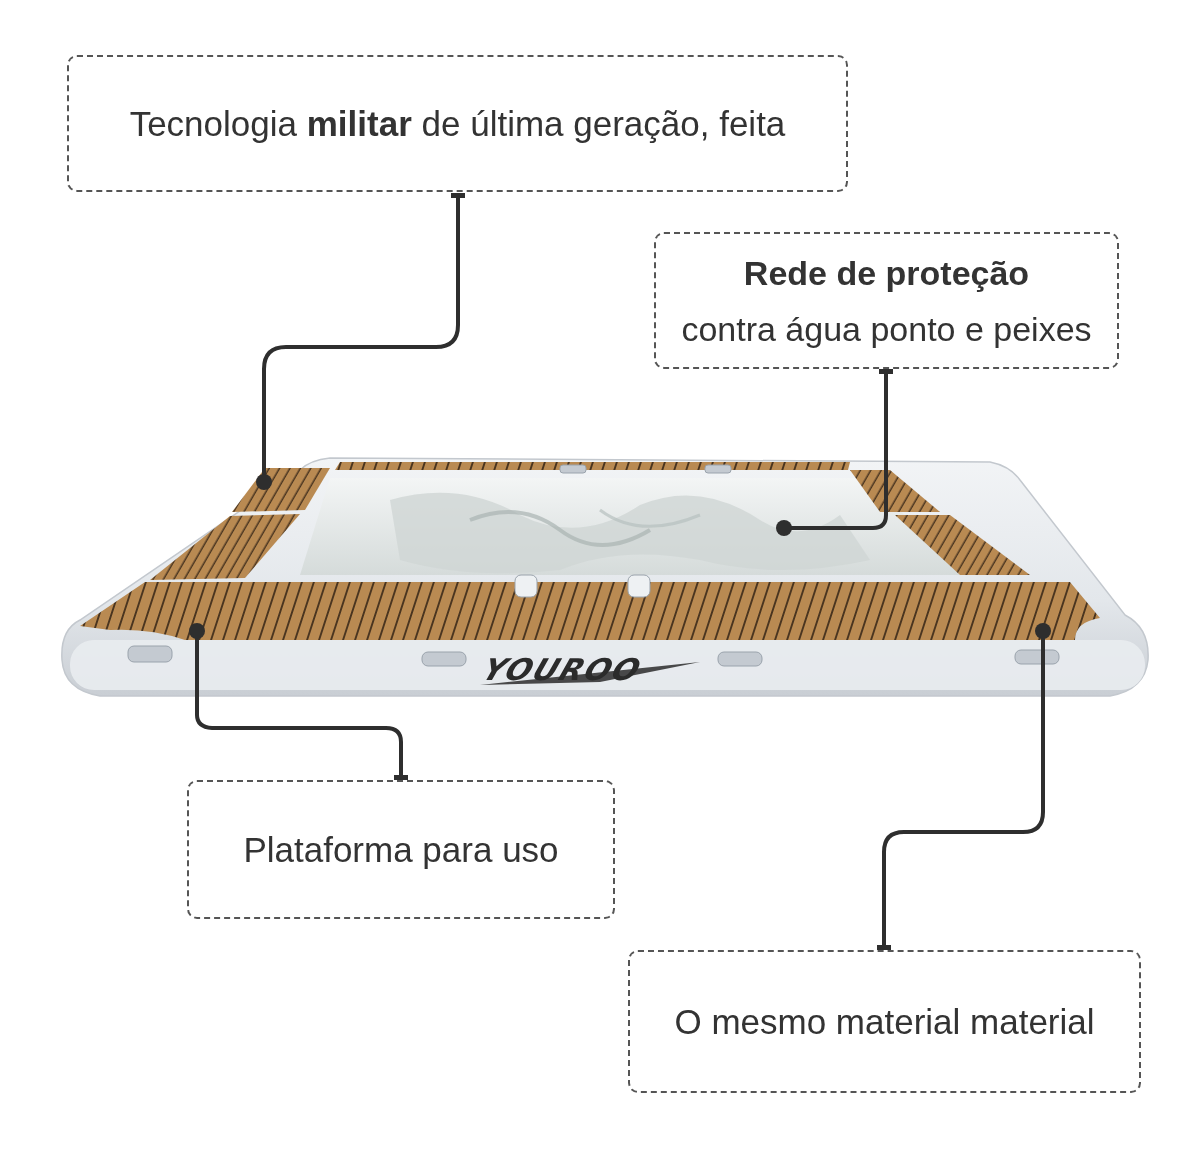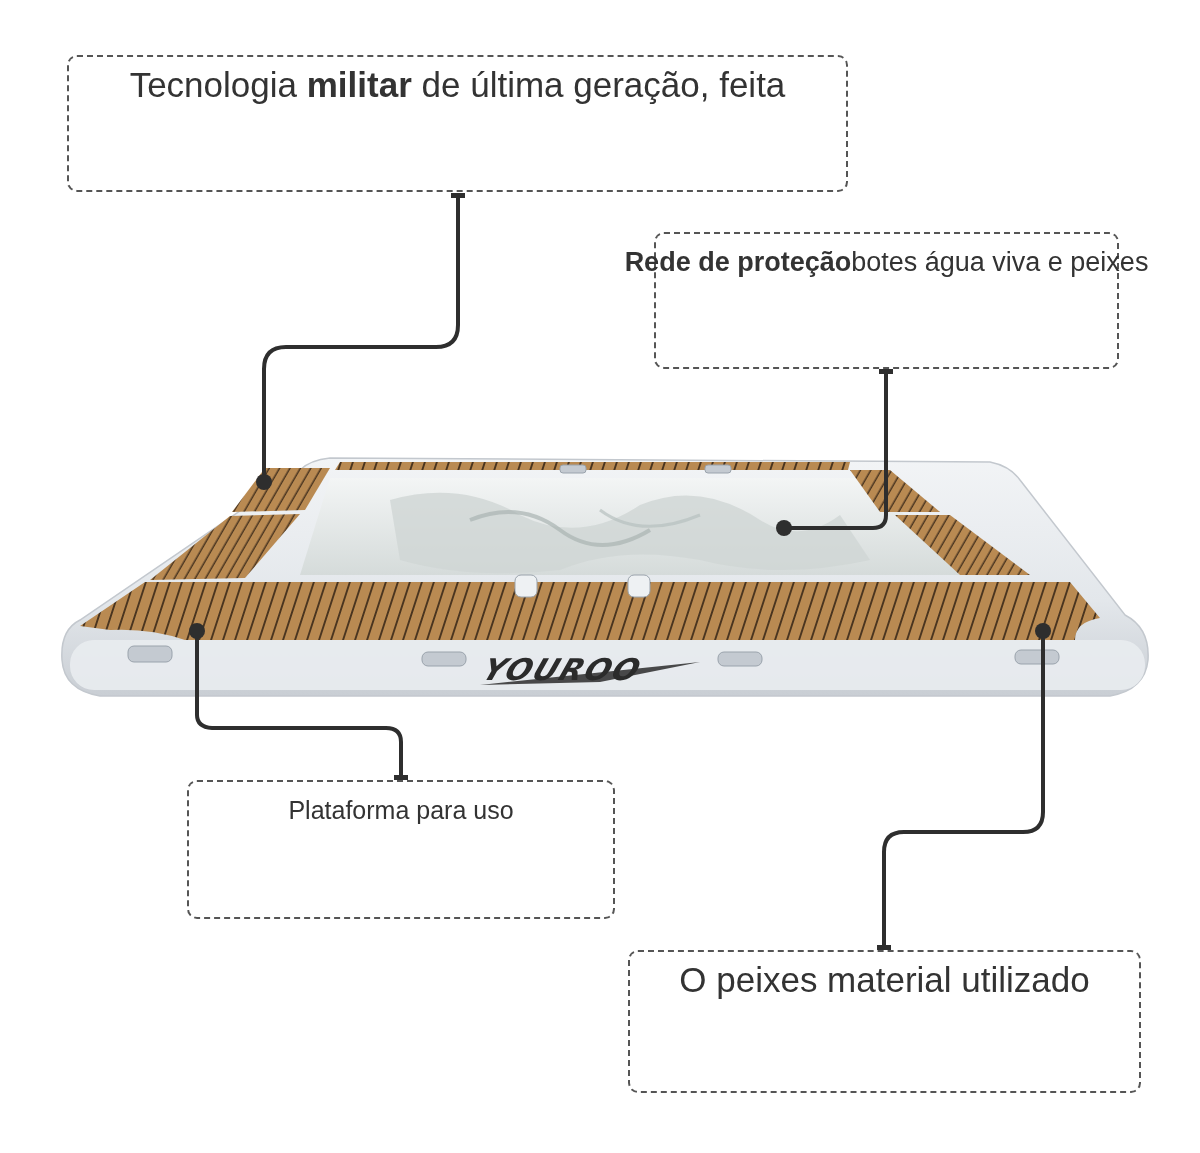--- a/index.html
+++ b/index.html
@@ -1,25 +1,25 @@
 <!DOCTYPE html>
 <html><head>
   <meta charset="utf-8">
   <style>
     html, body { margin: 0; padding: 0; background: #ffffff; }
     body { width: 1200px; height: 1153px; position: relative; overflow: hidden;
            font-family: "Liberation Sans", sans-serif; color: #333333; }
     .callout { position: absolute; box-sizing: border-box; border: 2px dashed #555555;
                border-radius: 10px; background: #ffffff; text-align: center;
-               display: flex; flex-direction: row; justify-content: center; }
+               display: flex; flex-direction: column; justify-content: center; }
     .callout .line { white-space: nowrap; }
     .callout b { font-weight: 700; }
     #c1 { left: 67px; top: 55px; width: 781px; height: 137px; font-size: 35px; line-height: 56px; }
-    #c2 { left: 654px; top: 232px; width: 465px; height: 137px; font-size: 27px; line-height: 56px; }
-    #c3 { left: 187px; top: 780px; width: 428px; height: 139px; font-size: 25px; line-height: 56px; }
+    #c2 { left: 654px; top: 232px; width: 465px; height: 137px; font-size: 34px; line-height: 56px; }
+    #c3 { left: 187px; top: 780px; width: 428px; height: 139px; font-size: 35px; line-height: 56px; }
     #c4 { left: 628px; top: 950px; width: 513px; height: 143px; font-size: 35px; line-height: 56px; }
     svg#scene { position: absolute; left: 0; top: 0; }
     .brand { position: absolute; left: 484px; top: 655px; width: 220px; height: 30px;
              font-family: "DejaVu Sans", sans-serif; font-weight: 700; font-style: italic;
              font-size: 30px; letter-spacing: 2px; color: #2b2b2b; transform: skewX(-20deg);
              line-height: 30px; }
   </style>
 </head>
 <body>
 
@@ -113,22 +113,22 @@
 <div class="brand">YOUROO</div>
 
 <div id="c1" class="callout">
   <div class="line">
     <span>Tecnologia </span><b>militar</b><span> de última geração, feita</span>
   </div>
 </div>
 
 <div id="c2" class="callout">
   <div class="line"><b>Rede de proteção</b></div>
-  <div class="line">botes água viva e peixes</div>
+  <div class="line">contra água ponto e peixes</div>
 </div>
 
 <div id="c3" class="callout">
   <div class="line">Plataforma para uso</div>
 </div>
 
 <div id="c4" class="callout">
-  <div class="line">O peixes material utilizado</div>
+  <div class="line">O mesmo material material</div>
 </div>
 
 </body></html>

